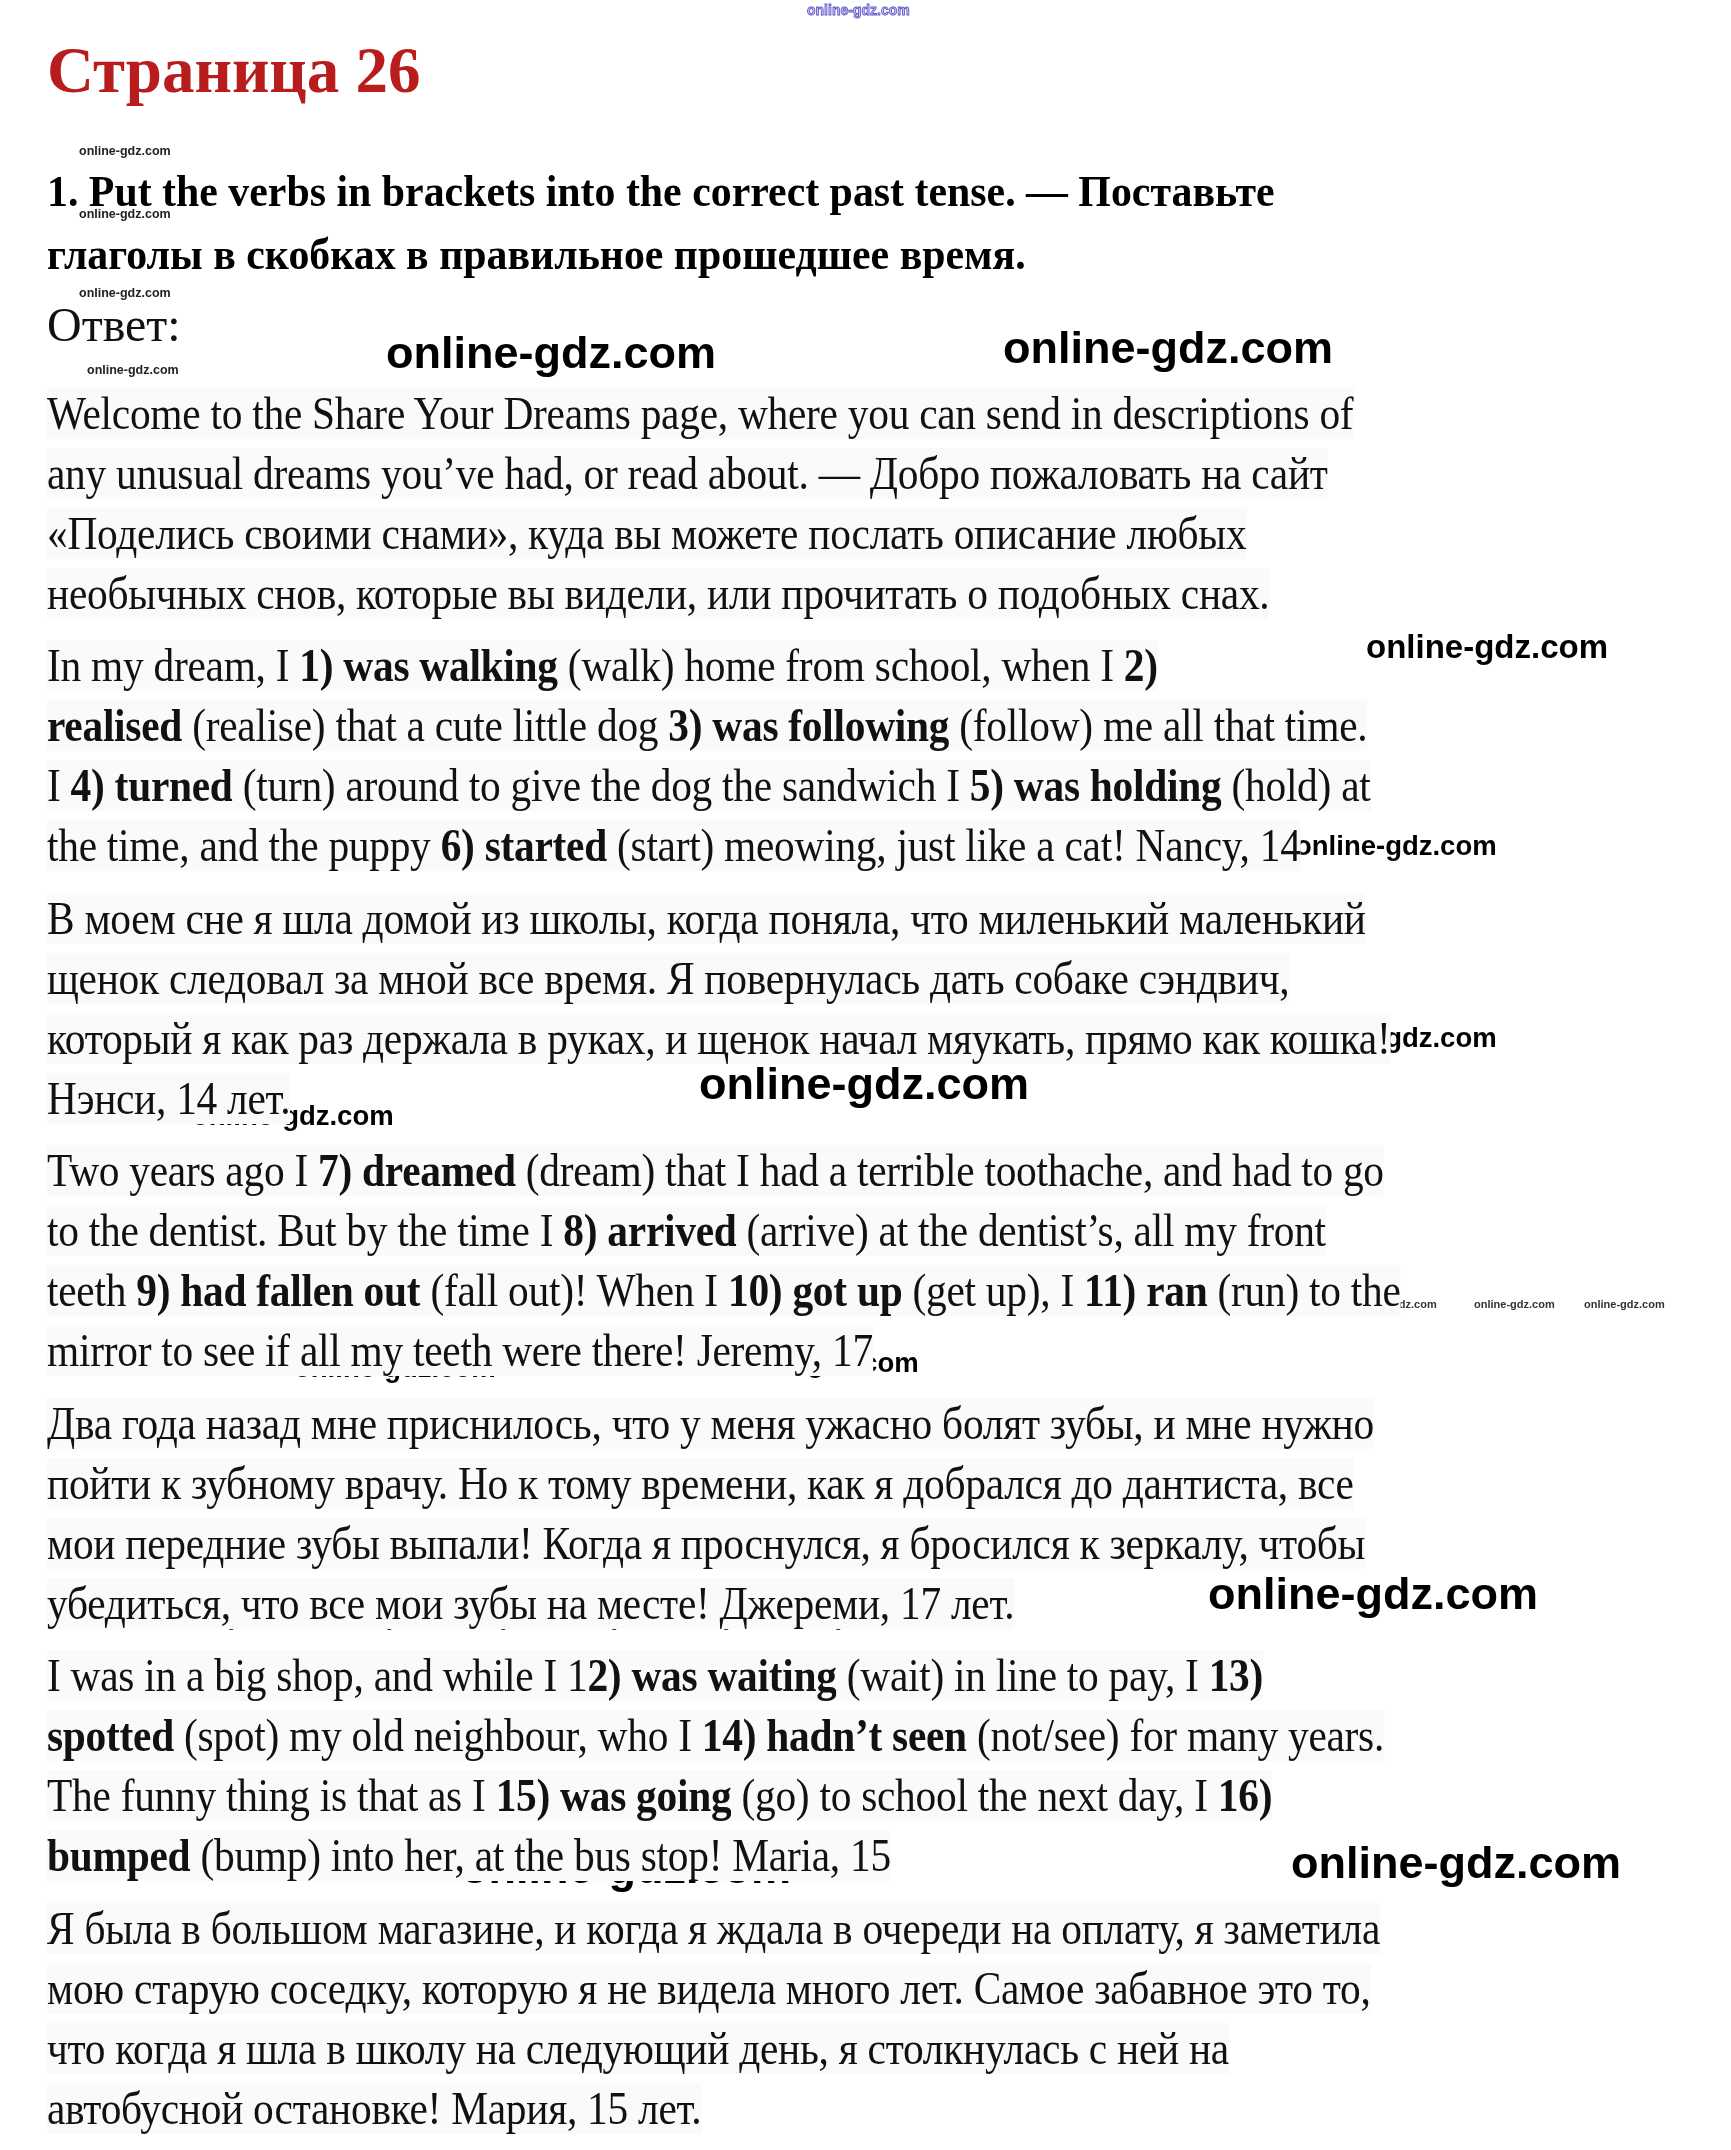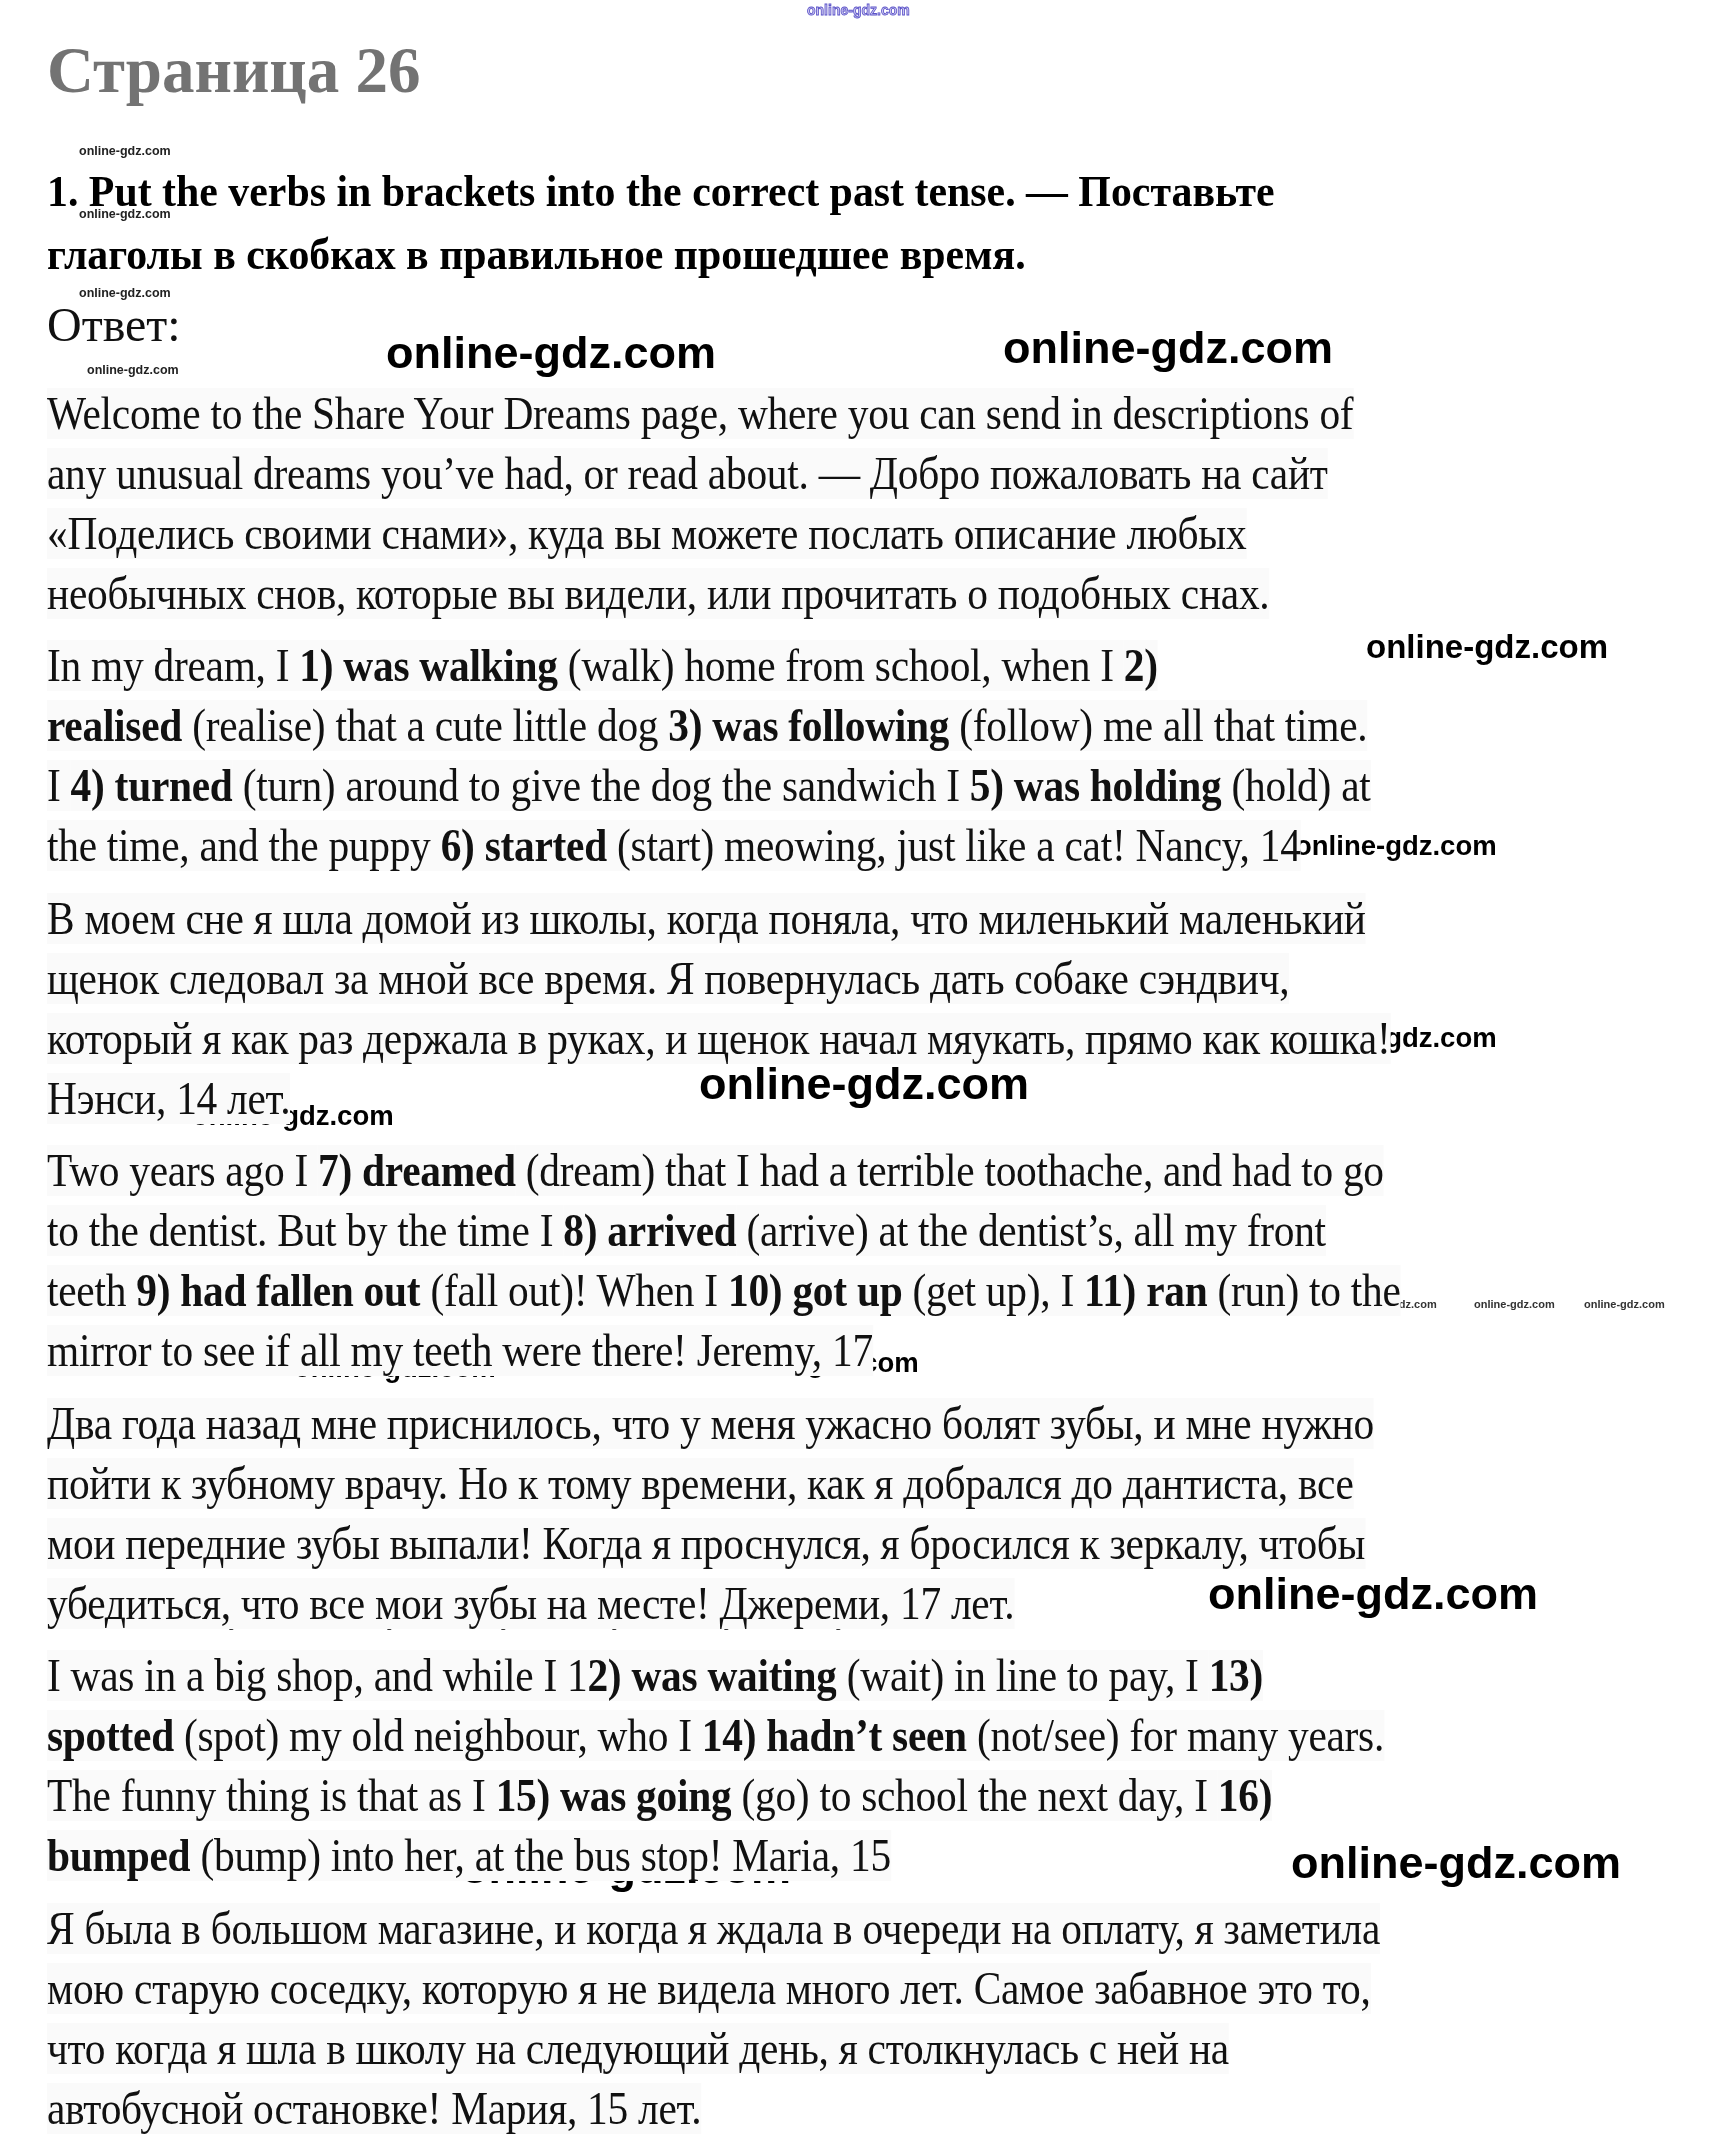--- a/index.html
+++ b/index.html
@@ -1,19 +1,19 @@
 <!DOCTYPE html>
 <html style="font-size:13.3px"><head>
 <meta charset="utf-8">
 <style>
   html,body{margin:0;padding:0;background:#ffffff;}
   #page{position:relative;width:1731px;height:2151px;background:#ffffff;overflow:hidden;
         font-family:"Liberation Serif","DejaVu Serif",serif;color:#111;}
   #content{position:relative;z-index:2;padding:38px 47px 0 47px;}
-  h1#heading{margin:0;font-weight:bold;font-size:65px;line-height:65px;color:#737373;}
+  h1#heading{margin:0;font-weight:bold;font-size:65px;line-height:65px;color:#b91c1c;}
   #ex-title{margin-top:57px;font-weight:bold;font-size:45px;color:#000000;}
   #ex-title .tline{line-height:63px;white-space:nowrap;transform:scaleX(.93);transform-origin:0 50%;}
   #answer{margin-top:11.7px;font-size:48px;line-height:53px;}
   .para{margin-top:12.5px;}
   .para.first{margin-top:33px;}
   .line{font-size:46px;line-height:60px;white-space:nowrap;transform:scaleX(.9);
         transform-origin:0 50%;letter-spacing:-0.3px;}
   .line .seg{background:#fafafa;}
   .line .seg.b{font-weight:bold;}
   

